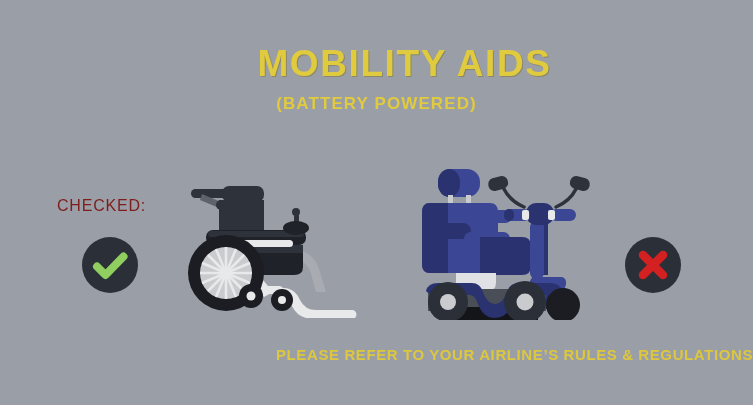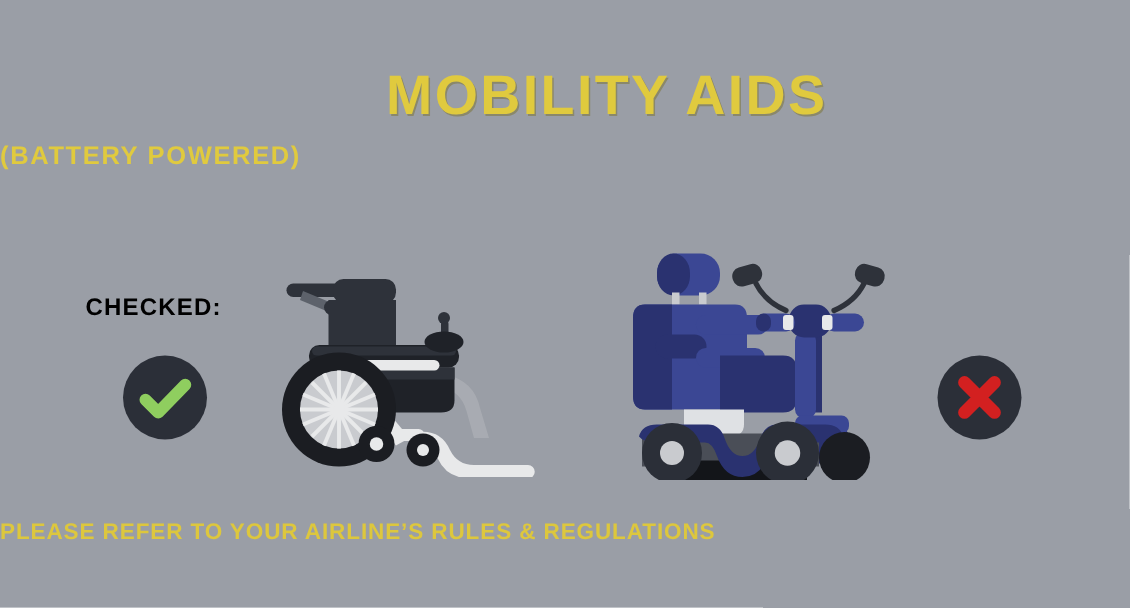--- a/index.html
+++ b/index.html
@@ -33,35 +33,36 @@
     color: #e0ca3e;
     line-height: 1;
     text-shadow: 1px 1px 0 rgba(120,108,35,0.45);
     margin-left: 28px;
   }
   #subtitle {
     position: absolute;
     left: 0;
     top: 95px;
     width: 753px;
+    text-align: center;
     font-size: 17px;
     font-weight: bold;
     letter-spacing: 1.1px;
     color: #e0ca3e;
     line-height: 1;
   }
 
   
   .side-label {
     position: absolute;
     top: 198px;
     font-size: 16px;
-    font-weight: bold;
+    font-weight: normal;
     letter-spacing: 0.8px;
-    color: #000000;
+    color: #7f1d1d;
     line-height: 1;
     white-space: nowrap;
   }
   #checked-label { left: 57px; }
   #carryon-label { right: 40px; }
 
   
   .badge {
     position: absolute;
     width: 56px;
@@ -72,21 +73,21 @@
   }
   #checked-badge { left: 82px; }
   #carryon-badge { left: 625px; }
   .badge svg { display: block; }
 
   
   .footer-line {
     position: absolute;
     left: 0;
     width: 753px;
-    text-align: left;
+    text-align: right;
     font-size: 15px;
     font-weight: bold;
     letter-spacing: 0.6px;
     color: #ddc73d;
     line-height: 1;
   }
   #footer-line-1 { top: 347px; }
   #footer-line-2 { top: 380px; }
 
   

